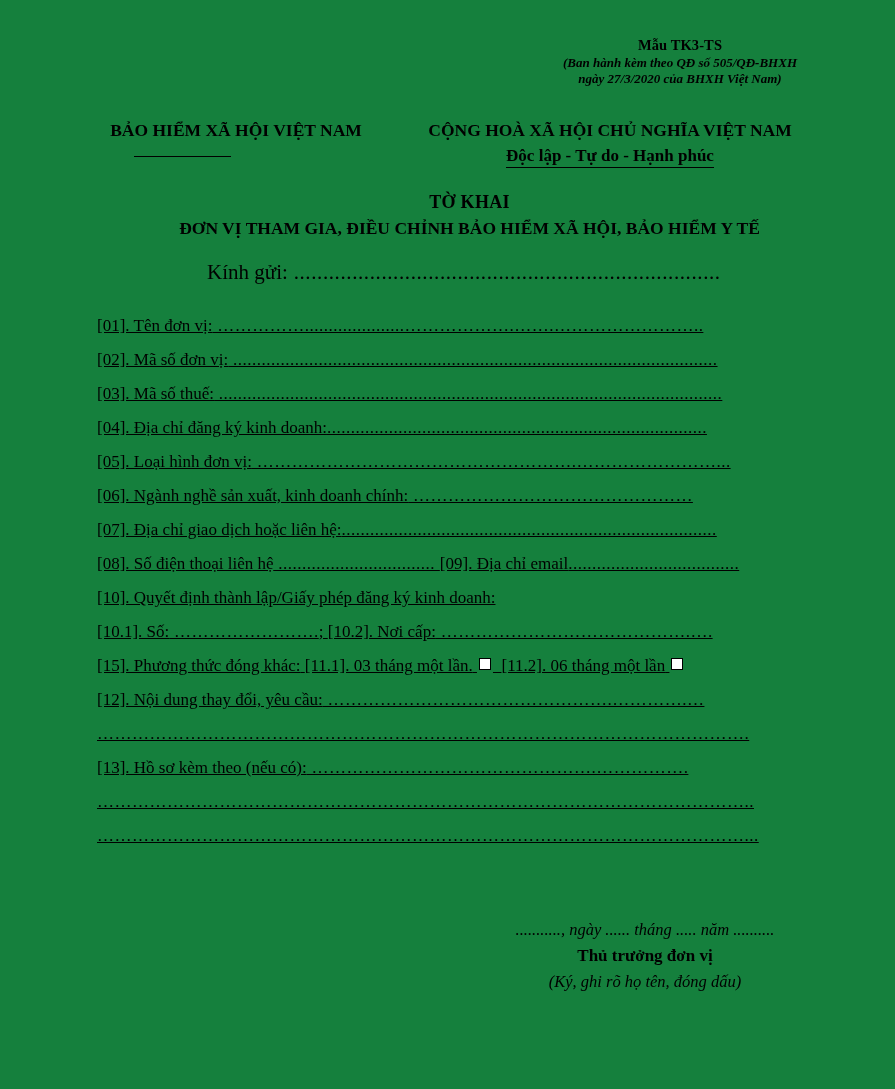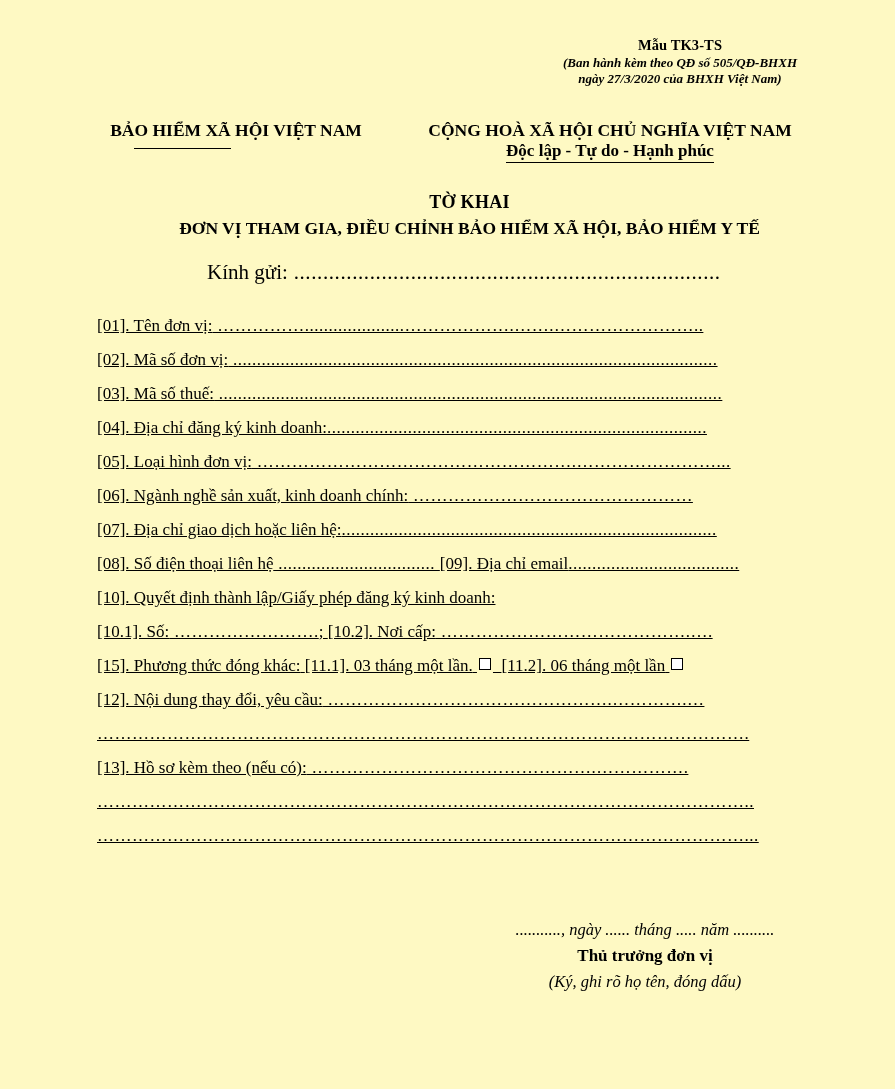--- a/index.html
+++ b/index.html
@@ -11,21 +11,21 @@
   body {
     font-family: "Liberation Serif", "DejaVu Serif", serif;
     color: #000000;
     -webkit-font-smoothing: antialiased;
   }
   .page {
     position: relative;
     width: 895px;
     height: 1089px;
     margin: 0 auto;
-    background: #fef9c3;
+    background: #15803d;
     overflow: hidden;
     box-sizing: border-box;
   }
 
   
   .form-code-block {
     position: absolute;
     top: 36px;
     left: 500px;
     width: 360px;
@@ -56,37 +56,38 @@
     left: 86px;
     top: 0;
     width: 300px;
     text-align: center;
     font-size: 17.5px;
     font-weight: bold;
     white-space: nowrap;
   }
   .org-name .ul-part {
     border-bottom: 1.6px solid #000;
-    padding-bottom: 8px;
+    padding-bottom: 16px;
   }
   .national {
     position: absolute;
     left: 395px;
     top: 0;
     width: 430px;
     text-align: center;
   }
   .national-line1 {
     font-size: 17.5px;
     font-weight: bold;
     white-space: nowrap;
   }
   .national-line2 {
     font-size: 17px;
     font-weight: bold;
+    margin-top: 5px;
     display: inline-block;
     border-bottom: 1.6px solid #000;
     padding-bottom: 1px;
     white-space: nowrap;
   }
 
   
   .title-block {
     position: absolute;
     top: 192px;

